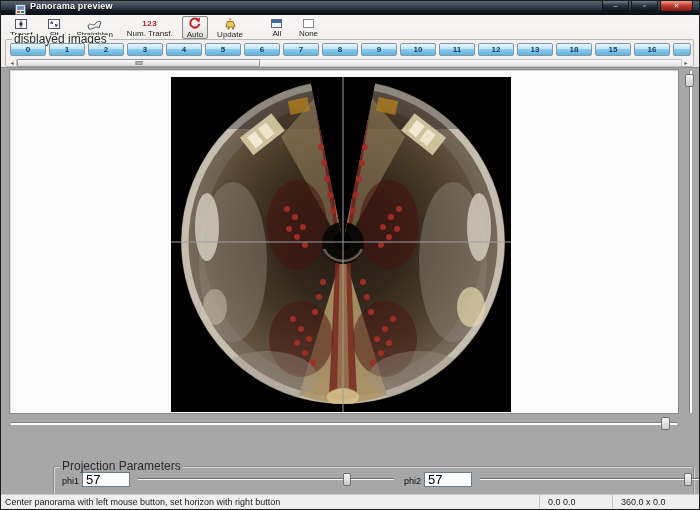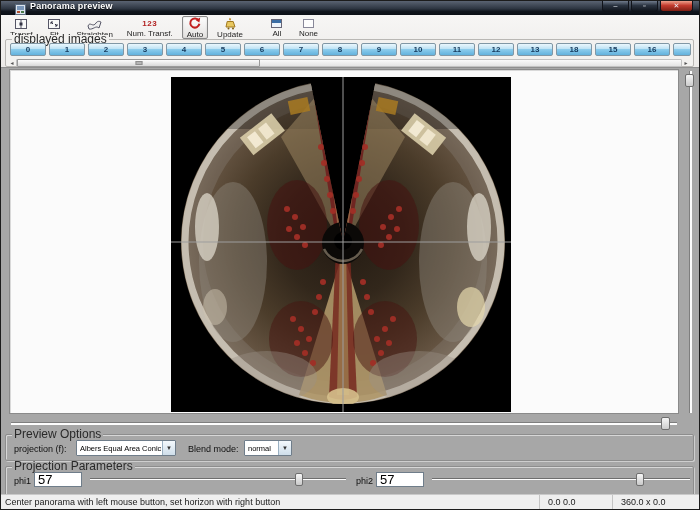--- a/index.html
+++ b/index.html
@@ -121,21 +121,21 @@
 
   
   .gb-dark{
     left:4px; right:5px;
     border:1px solid #8d8d8d; border-radius:2px;
     box-shadow:inset 1px 1px 0 rgba(255,255,255,.55), 1px 1px 0 rgba(255,255,255,.45);
     background:#a7a7a7;
   }
   .gb-dark .gb-label{ background:#a7a7a7; }
   .preview-options{ position:absolute; top:433px; height:27px; }
-  .proj-params{ position:absolute; top:465px; height:40px; }
+  .proj-params{ position:absolute; top:465px; height:40px;margin-left:48px; }
 
   .lbl{ position:absolute; font-size:9px; color:#111; white-space:nowrap; }
 
   .combo{
     position:absolute; height:16px; background:#fff; border:1px solid #6f7d8a;
     border-radius:1px; display:flex; align-items:center; cursor:default;
   }
   .combo-text{
     flex:1; font-size:7.5px; color:#000; padding-left:3px; white-space:nowrap; overflow:hidden;
   }
@@ -408,33 +408,20 @@
       </svg>
     </div>
     <div class="vslider">
       <div class="vthumb"></div>
     </div>
     <div class="hslider">
       <div class="hthumb"></div>
     </div>
   </div>
 
-  <div class="groupbox gb-dark preview-options">
-    <span class="gb-label">Preview Options</span>
-    <span class="lbl" style="left:8px; top:9px;">projection (f):</span>
-    <div class="combo" style="left:70px; top:5px; width:100px;">
-      <span class="combo-text">Albers Equal Area Conic</span>
-      <span class="combo-btn">▼</span>
-    </div>
-    <span class="lbl" style="left:182px; top:9px;">Blend mode:</span>
-    <div class="combo" style="left:238px; top:5px; width:48px;">
-      <span class="combo-text">normal</span>
-      <span class="combo-btn">▼</span>
-    </div>
-  </div>
 
   <div class="groupbox gb-dark proj-params">
     <span class="gb-label">Projection Parameters</span>
     <span class="lbl" style="left:8px; top:9px;">phi1</span>
     <input class="field" style="left: 28px; top: 5px; width: 48px;" value="57">
     <div class="pslider" style="left:82px; top:5px; width:260px;">
       <div class="ptrack"></div>
       <div class="pthumb" style="left: 81%;"></div>
     </div>
     <span class="lbl" style="left:350px; top:9px;">phi2</span>

